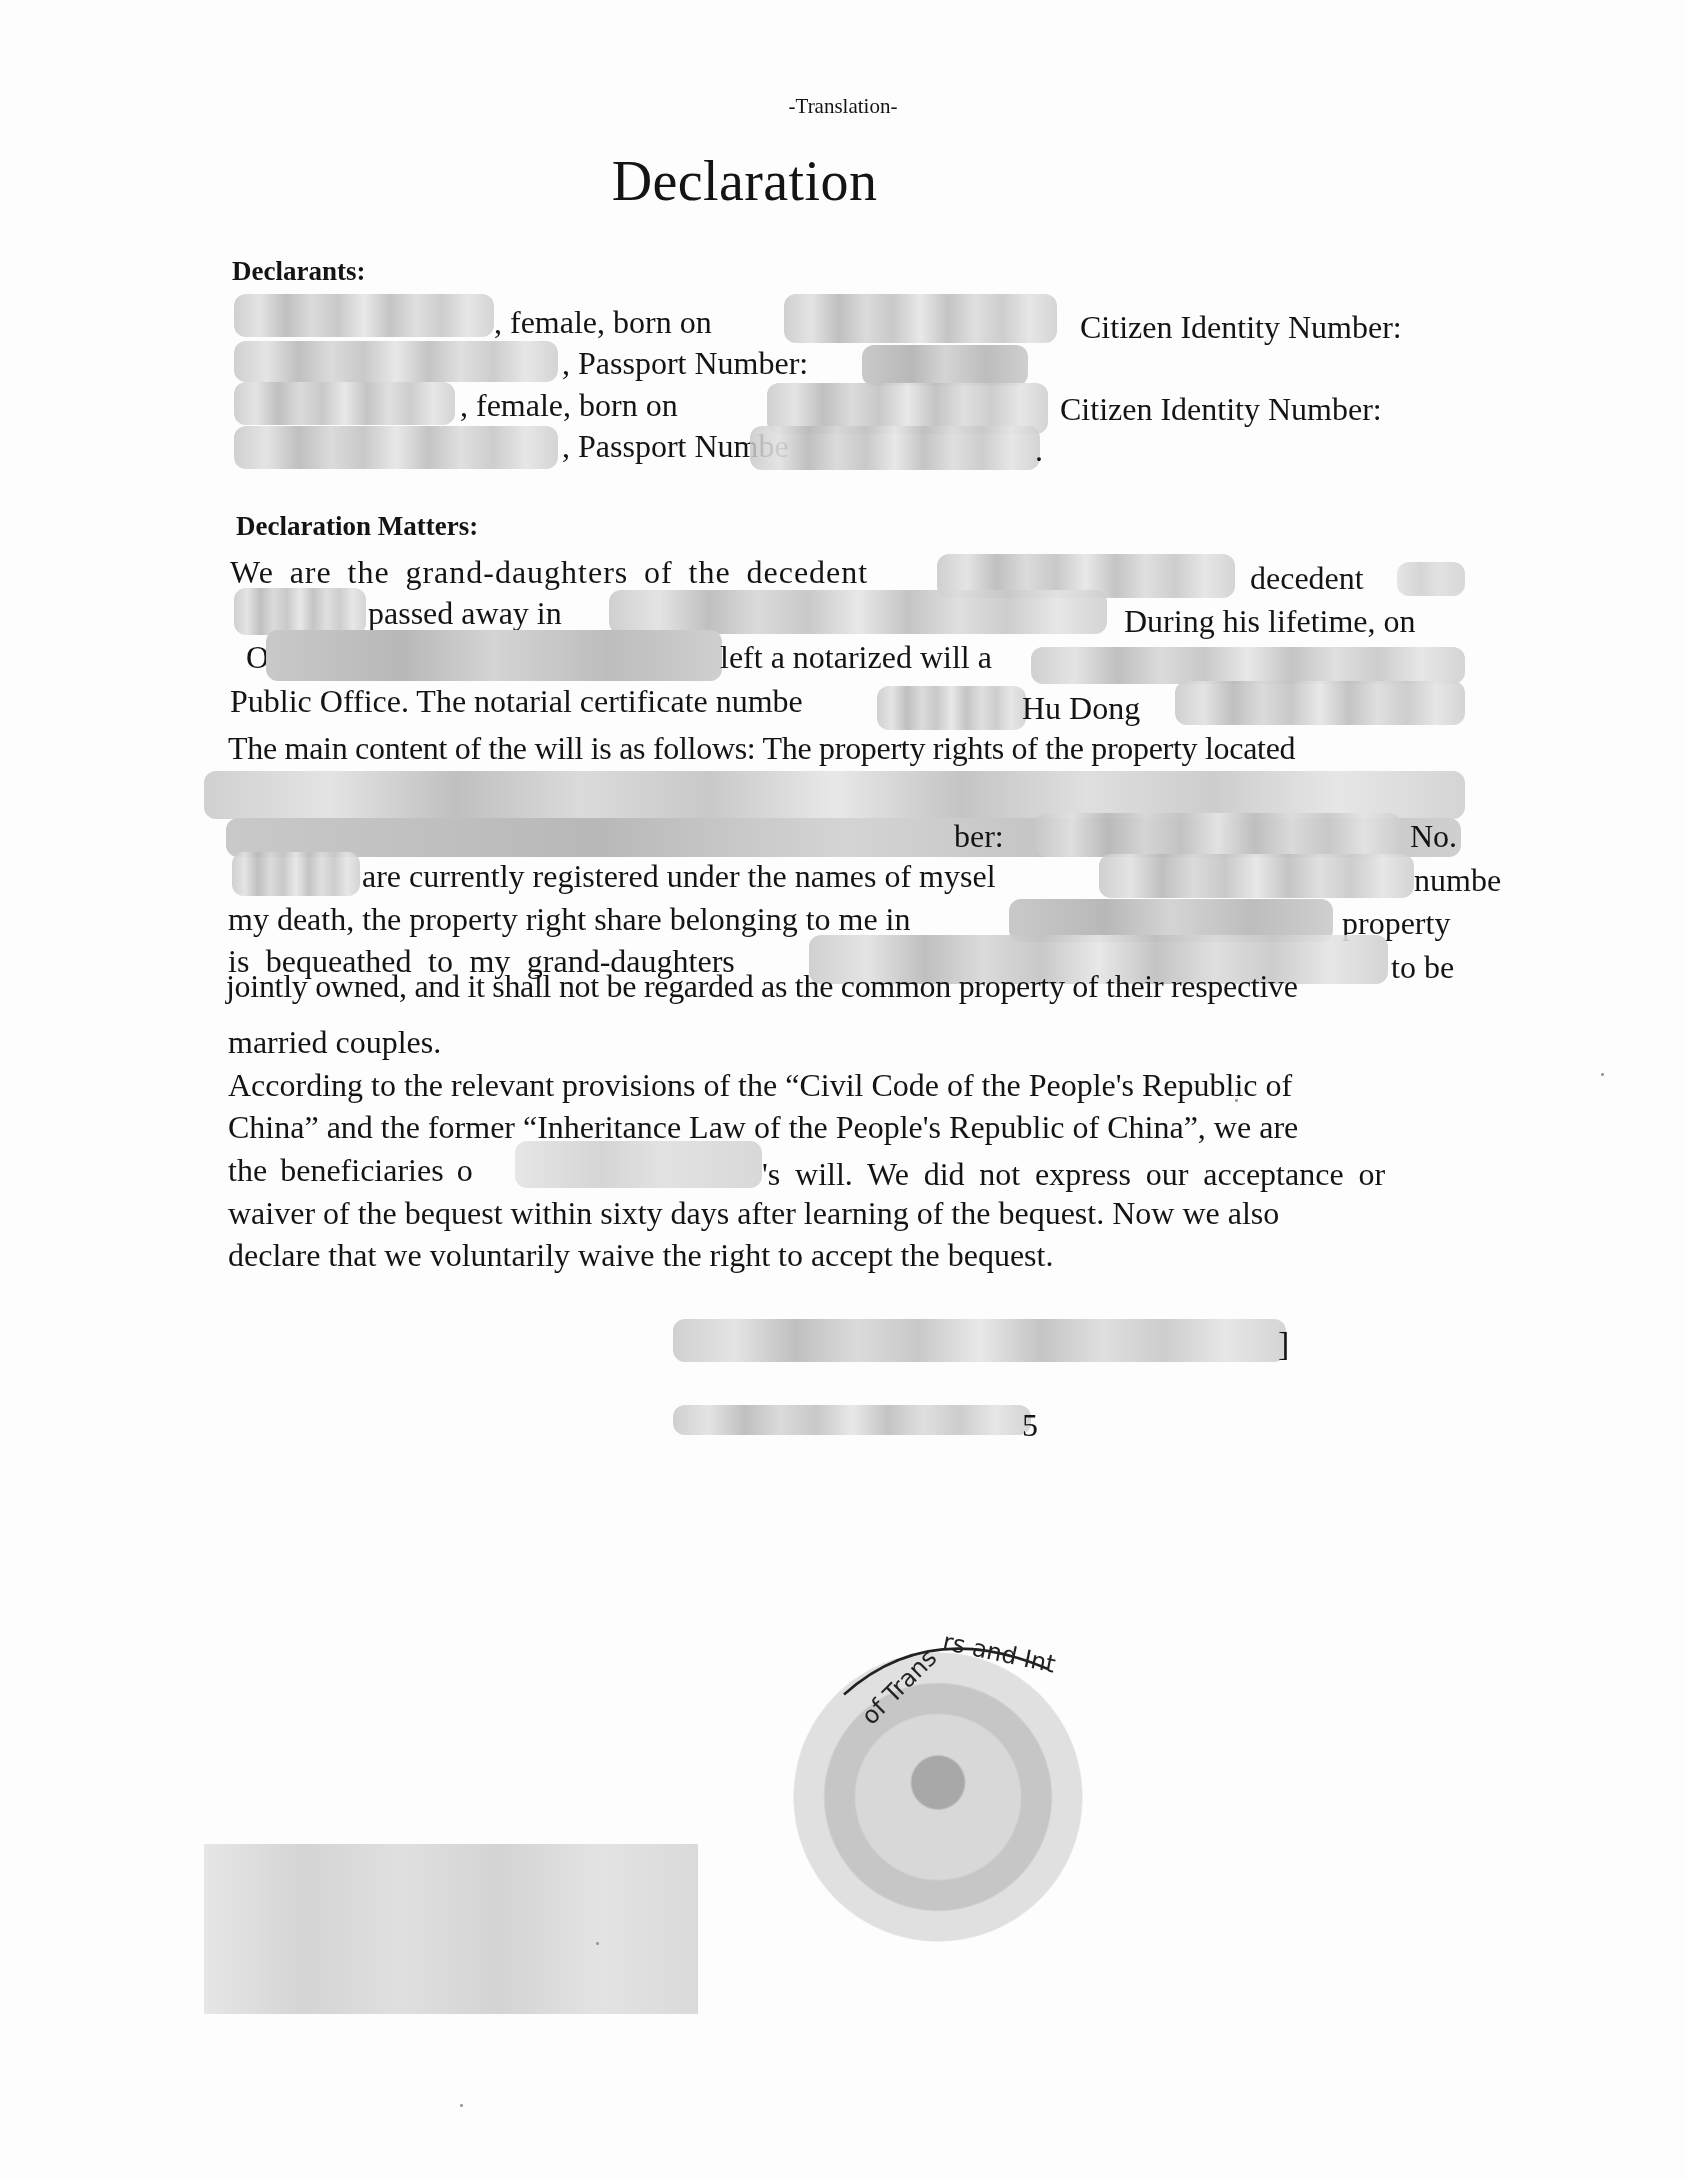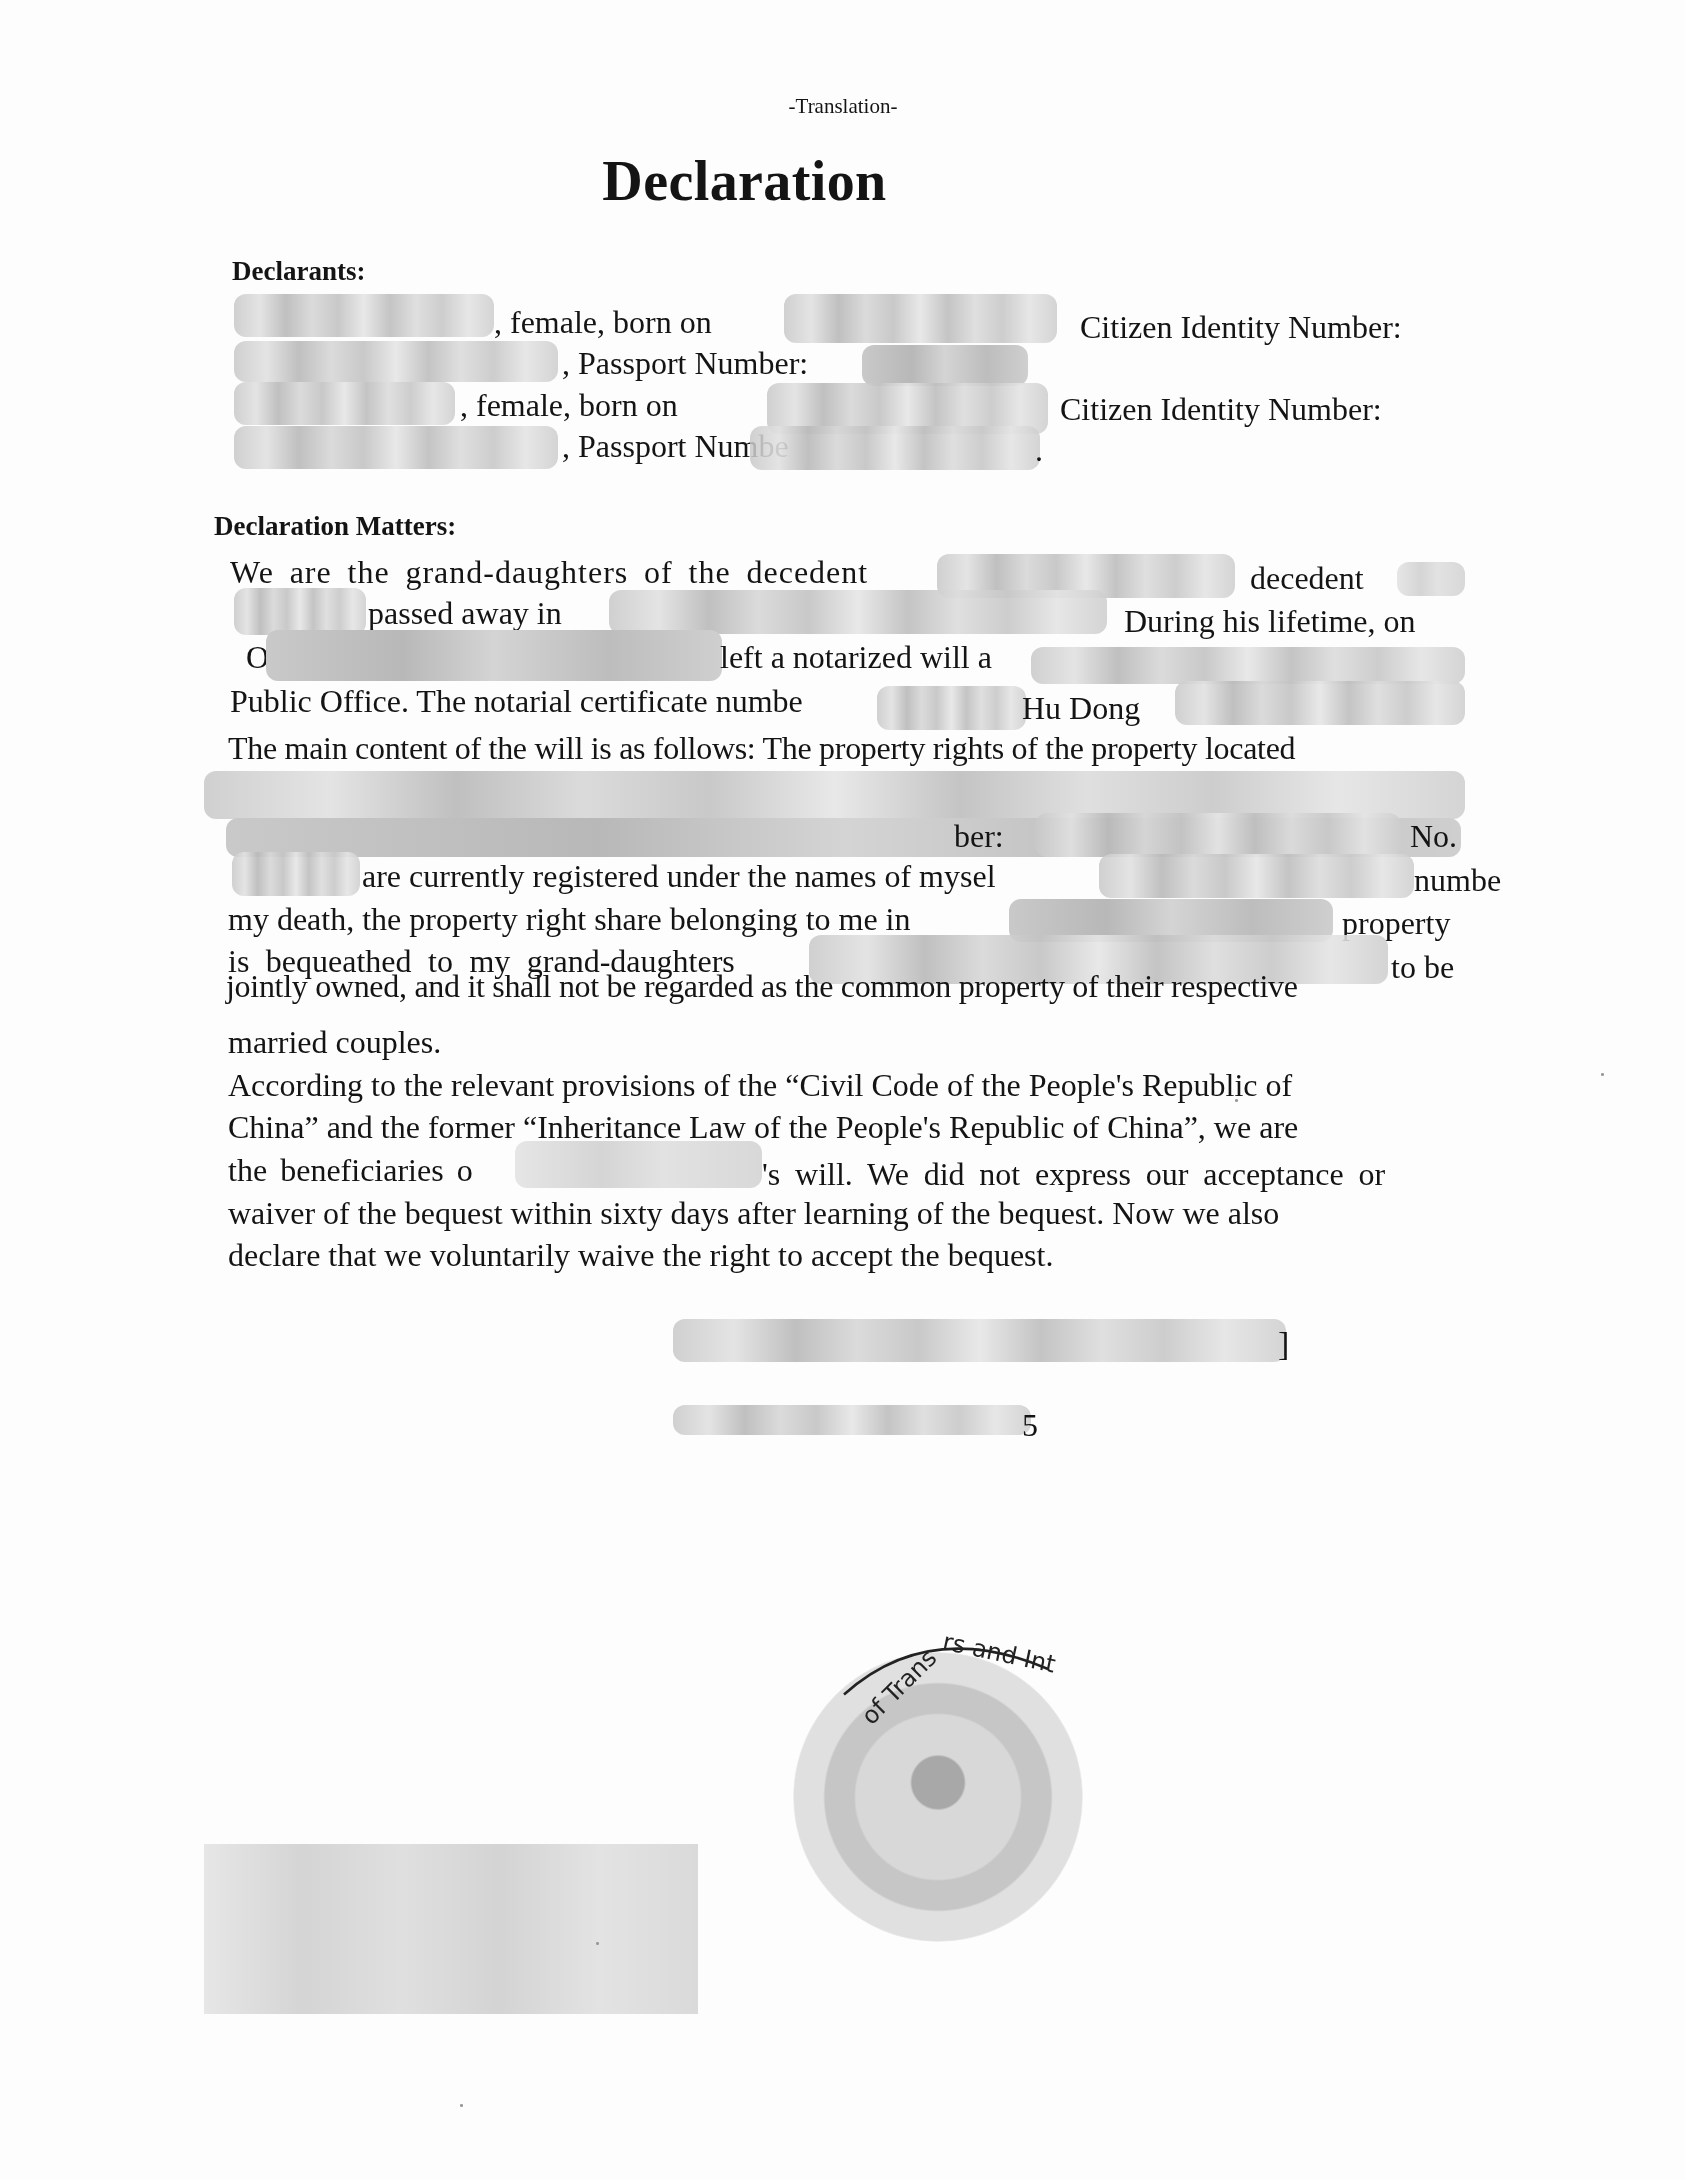--- a/index.html
+++ b/index.html
@@ -6,21 +6,21 @@
     body {
       width: 1686px; height: 2181px;
       background: #fdfdfd;
       position: relative;
       overflow: hidden;
       font-family: "Liberation Serif", "DejaVu Serif", serif;
       color: #141414;
     }
     .abs { position: absolute; white-space: nowrap; }
     .subtitle { font-size: 21px; left: 0; width: 1686px; text-align: center; top: 94px; }
-    .title { font-size: 56px; font-weight: bold; left: 0; width: 1489px; text-align: center; top: 149px; letter-spacing: 0.4px; }
+    .title { font-size: 56px; font-weight: normal; left: 0; width: 1489px; text-align: center; top: 149px; letter-spacing: 0.4px; }
     .heading { font-size: 27px; font-weight: bold; }
     .body-line { font-size: 32px; line-height: 41px; }
     .redact {
       position: absolute;
       border-radius: 12px;
       background:
         linear-gradient(90deg,
           rgba(200,200,200,0.85) 0%, rgba(225,225,225,0.9) 10%, rgba(185,185,185,0.9) 20%,
           rgba(215,215,215,0.9) 30%, rgba(195,195,195,0.9) 40%, rgba(230,230,230,0.9) 50%,
           rgba(190,190,190,0.9) 60%, rgba(220,220,220,0.9) 70%, rgba(200,200,200,0.9) 80%,
@@ -67,21 +67,21 @@
 <div class="redact" style="left:234px; top:382px; width:221px; height:43px;"></div>
 <div class="abs body-line" style="left:460px; top:385px;">, female, born on</div>
 <div class="redact" style="left:767px; top:383px; width:281px; height:51px;"></div>
 <div class="abs body-line" style="left:1060px; top:389px;">Citizen Identity Number:</div>
 
 <div class="redact" style="left:234px; top:426px; width:324px; height:43px;"></div>
 <div class="abs body-line" style="left:562px; top:426px;">, Passport Numbe</div>
 <div class="redact" style="left:750px; top:426px; width:290px; height:44px;"></div>
 <div class="abs body-line" style="left:1035px; top:430px;">.</div>
 
-<div class="abs heading" style="left:214px; top:511px;">Declaration Matters:</div>
+<div class="abs heading" style="left:236px; top:511px;">Declaration Matters:</div>
 
 <div class="abs body-line" style="left:230px; top:552px; letter-spacing:1px; word-spacing:6.8px;">We are the grand-daughters of the decedent</div>
 <div class="redact" style="left:937px; top:554px; width:298px; height:44px;"></div>
 <div class="abs body-line" style="left:1250px; top:558px;">decedent</div>
 <div class="redact light" style="left:1397px; top:562px; width:68px; height:34px;"></div>
 
 <div class="redact" style="left:234px; top:588px; width:132px; height:47px;"></div>
 <div class="abs body-line" style="left:368px; top:593px;">passed away in</div>
 <div class="redact" style="left:609px; top:590px; width:498px; height:44px;"></div>
 <div class="abs body-line" style="left:1124px; top:601px;">During his lifetime, on</div>

